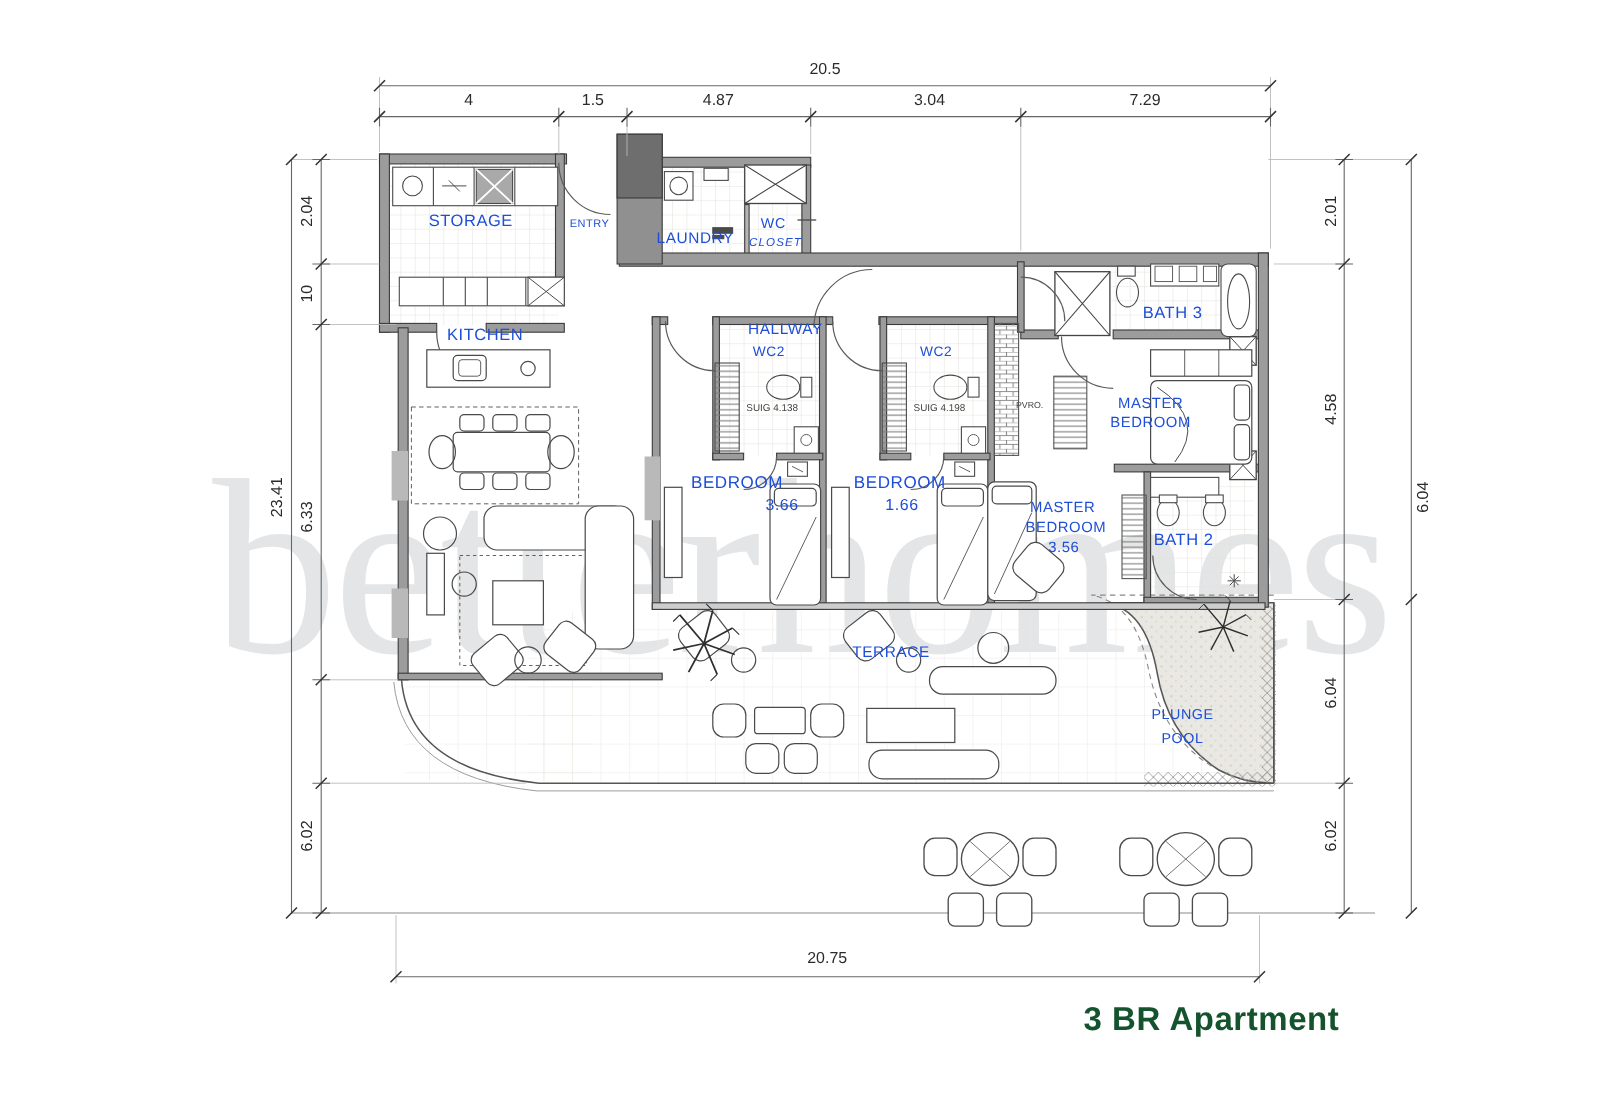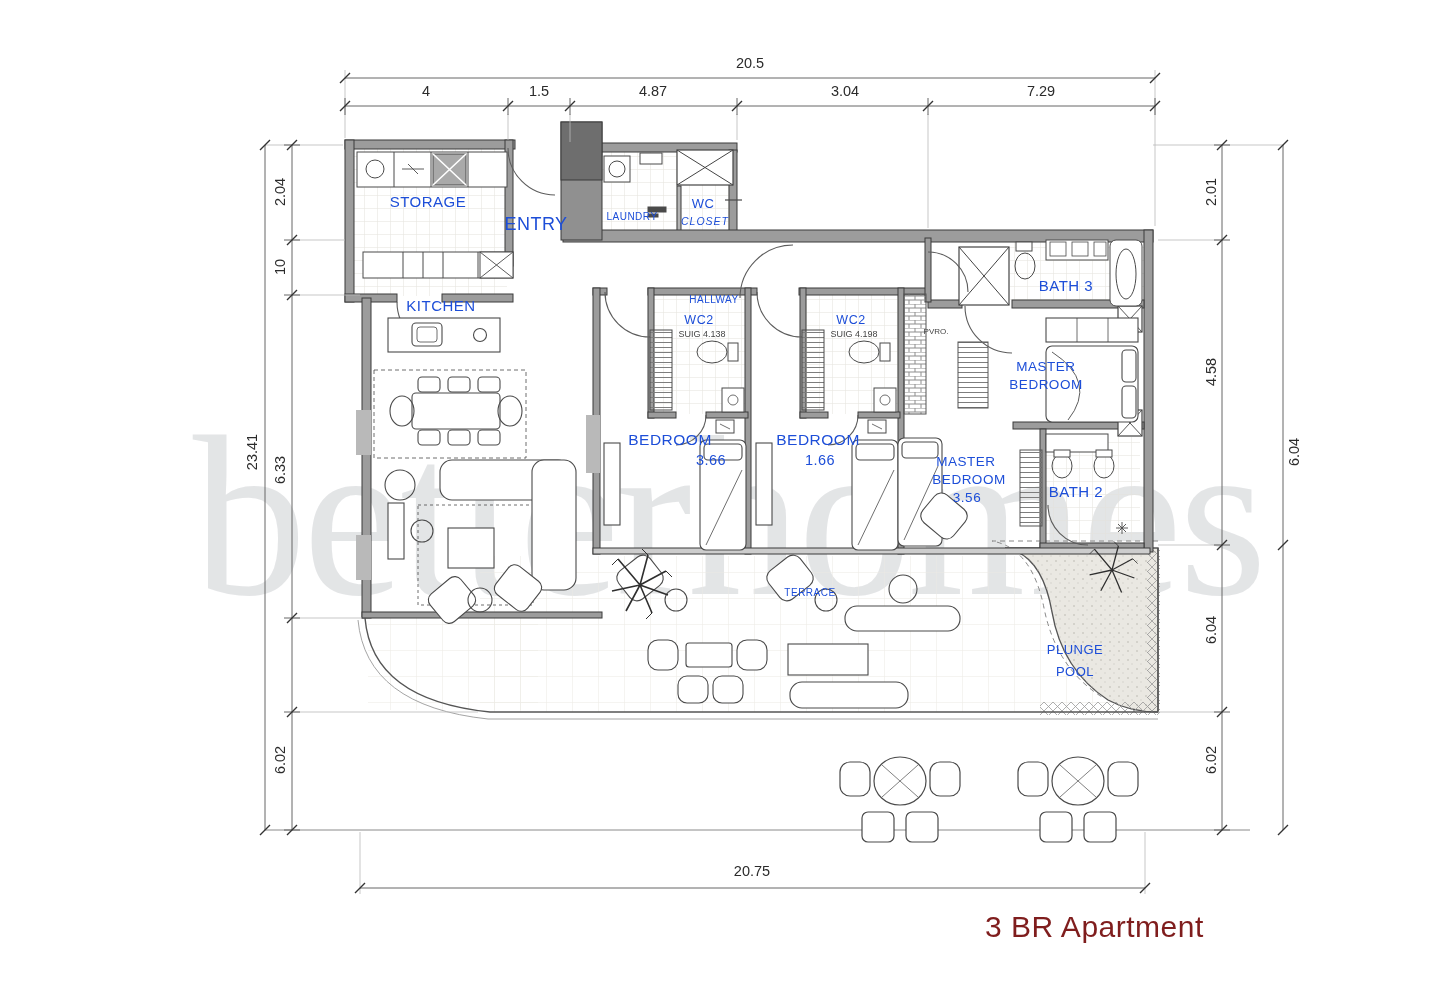--- a/index.html
+++ b/index.html
@@ -6,27 +6,27 @@
   #stage{position:relative;width:1456px;height:1000px;background:#ffffff;overflow:hidden;
          font-family:"Liberation Sans",sans-serif;}
   #watermark{position:absolute;left:50%;top:527px;transform:translate(-50%,-54%);
              font-family:"Liberation Serif",serif;font-size:228px;letter-spacing:-4px;
              color:#7a8088;opacity:0.20;white-space:nowrap;z-index:0;}
   #plan-svg{position:absolute;left:0;top:0;z-index:1;}
   .lbl{position:absolute;transform:translate(-50%,-50%);color:#1d4ed8;
        letter-spacing:0.5px;white-space:nowrap;z-index:3;}
   .rot{transform:translate(-50%,-50%) rotate(-90deg);}
   .dim{font-size:14.5px;color:#2b2b2b;letter-spacing:0;}
-  .room{font-size:10px;}
+  .room{font-size:14px;}
   .small{font-size:10.5px;letter-spacing:1px;}
-  .tiny{font-size:9px;letter-spacing:0;color:#444;}
+  .tiny{font-size:9px;letter-spacing:0;color:#444;margin-top:37px;}
   #footer-title{position:absolute;left:180px;top:908px;font-size:31px;font-weight:800;
                 color:#0c0c0c;z-index:3;letter-spacing:0.2px;}
-  #footer-subtitle{position:absolute;left:985px;top:910px;font-size:30px;font-weight:400;
-                   color:#7f1d1d;z-index:3;letter-spacing:0.5px;}
+  #footer-subtitle{position:absolute;left:985px;top:910px;font-size:30px;font-weight:700;
+                   color:#14532d;z-index:3;letter-spacing:0.5px;}
 </style>
 </head>
 <body>
 
 <div id="stage">
 
   <div id="watermark">betterhomes</div>
 
   <svg id="plan-svg" width="1456" height="1000" viewBox="0 0 1456 1000">
     <defs>
@@ -382,21 +382,21 @@
 
   <div class="lbl dim rot" style="left:1211px;top:192px;">2.01</div>
   <div class="lbl dim rot" style="left:1211px;top:372px;">4.58</div>
   <div class="lbl dim rot" style="left:1211px;top:630px;">6.04</div>
   <div class="lbl dim rot" style="left:1211px;top:760px;">6.02</div>
   <div class="lbl dim rot" style="left:1294px;top:452px;">6.04</div>
 
   <div class="lbl dim" style="left:752px;top:871px;">20.75</div>
 
   <div class="lbl room" style="left:428px;top:201px;font-size:15px;">STORAGE</div>
-  <div class="lbl room" style="left:536px;top:224px;font-size:18px;">ENTRY</div>
+  <div class="lbl room" style="left:536px;top:204px;font-size:10px;">ENTRY</div>
   <div class="lbl room" style="left:632px;top:216px;">LAUNDRY</div>
   <div class="lbl room" style="left:703px;top:203px;font-size:13px;">WC</div>
   <div class="lbl small" style="left:705px;top:221px;font-style:italic;">CLOSET</div>
   <div class="lbl room" style="left:714px;top:266px;margin-top:33px;">HALLWAY</div>
   <div class="lbl room" style="left:441px;top:305px;font-size:15px;">KITCHEN</div>
   <div class="lbl room" style="left:1066px;top:285px;font-size:15px;">BATH 3</div>
 
   <div class="lbl room" style="left:699px;top:320px;font-size:12.5px;">WC2</div>
   <div class="lbl tiny" style="left:702px;top:334px;">SUIG 4.138</div>
   <div class="lbl room" style="left:851px;top:320px;font-size:12.5px;">WC2</div>

